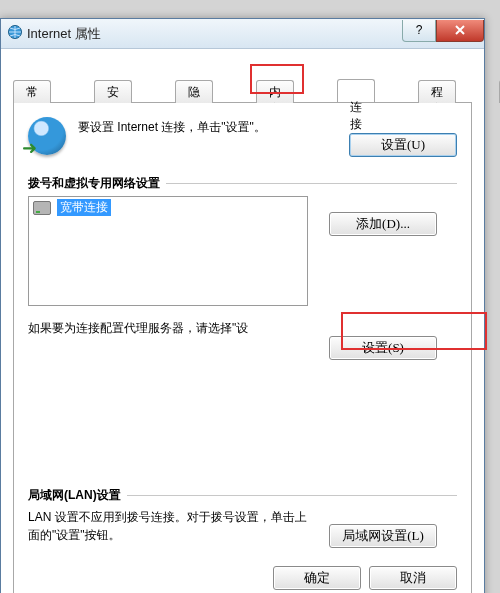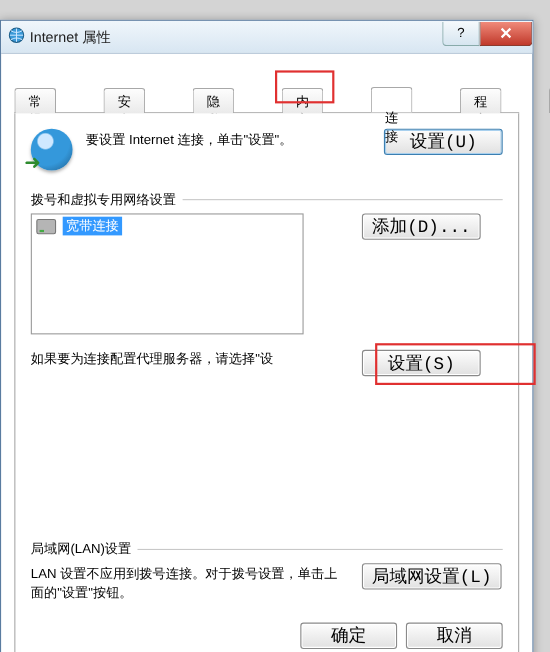--- a/index.html
+++ b/index.html
@@ -37,28 +37,28 @@
     background: radial-gradient(circle at 35% 30%, #cfe8ff 0 18%, #3498db 22% 60%, #1f5d8a 100%);
     box-shadow: 0 2px 3px rgba(0,0,0,.3);
   }
   .globe-wrap { position:relative; width:40px; }
   .globe-arrow { position:absolute; left:-6px; bottom:-4px; color:#2e8b2e; font-size:18px; }
   .intro-text { flex:1; padding-top:2px; }
   .btn {
     min-width:108px; height:24px; padding:0 8px;
     background: linear-gradient(#fdfdfd,#e1e1e1);
     border:1px solid #8a8a8a; border-radius:3px;
-    font-family:Liberation Mono, monospace; font-size:16px;
-    box-shadow: inset 0 0 0 1px #fff; cursor:pointer;
+    font-family:Liberation Serif, serif; font-size:13px;
+    box-shadow: inset 0 0 0 1px #fff; cursor:pointer;margin-top:16px;
   }
   .btn.default { border-color:#3c7fb1; box-shadow: inset 0 0 0 1px #a8d0ee; }
-  .group-label { margin: 18px 0 4px; display:flex; align-items:center; gap:6px;}
+  .group-label { margin: 18px 0 4px; display:flex; align-items:center; gap:6px;font-weight:bold;}
   .group-label .line { flex:1; height:1px; background:#c8c8c8; }
   .listbox {
-    width:248px; height:110px; border:1px solid #9a9a9a; background:#fff; overflow:auto;
+    width:280px; height:110px; border:1px solid #9a9a9a; background:#fff; overflow:auto;
   }
   .list-item { display:flex; align-items:center; gap:6px; padding:2px 4px; }
   .modem-icon {
     width:18px; height:14px; background:#b5b5b5; border:1px solid #777; border-radius:2px;
     position:relative;
   }
   .modem-icon::after{content:"";position:absolute;left:2px;top:9px;width:4px;height:2px;background:#4a4;}
   .sel { background:#3399ff; color:#fff; padding:0 3px; }
   .dial-row { display:flex; align-items:flex-start; gap:8px; }
   .side-btns { display:flex; flex-direction:row; gap:8px; margin-left:auto; width:128px; align-items:stretch;}

